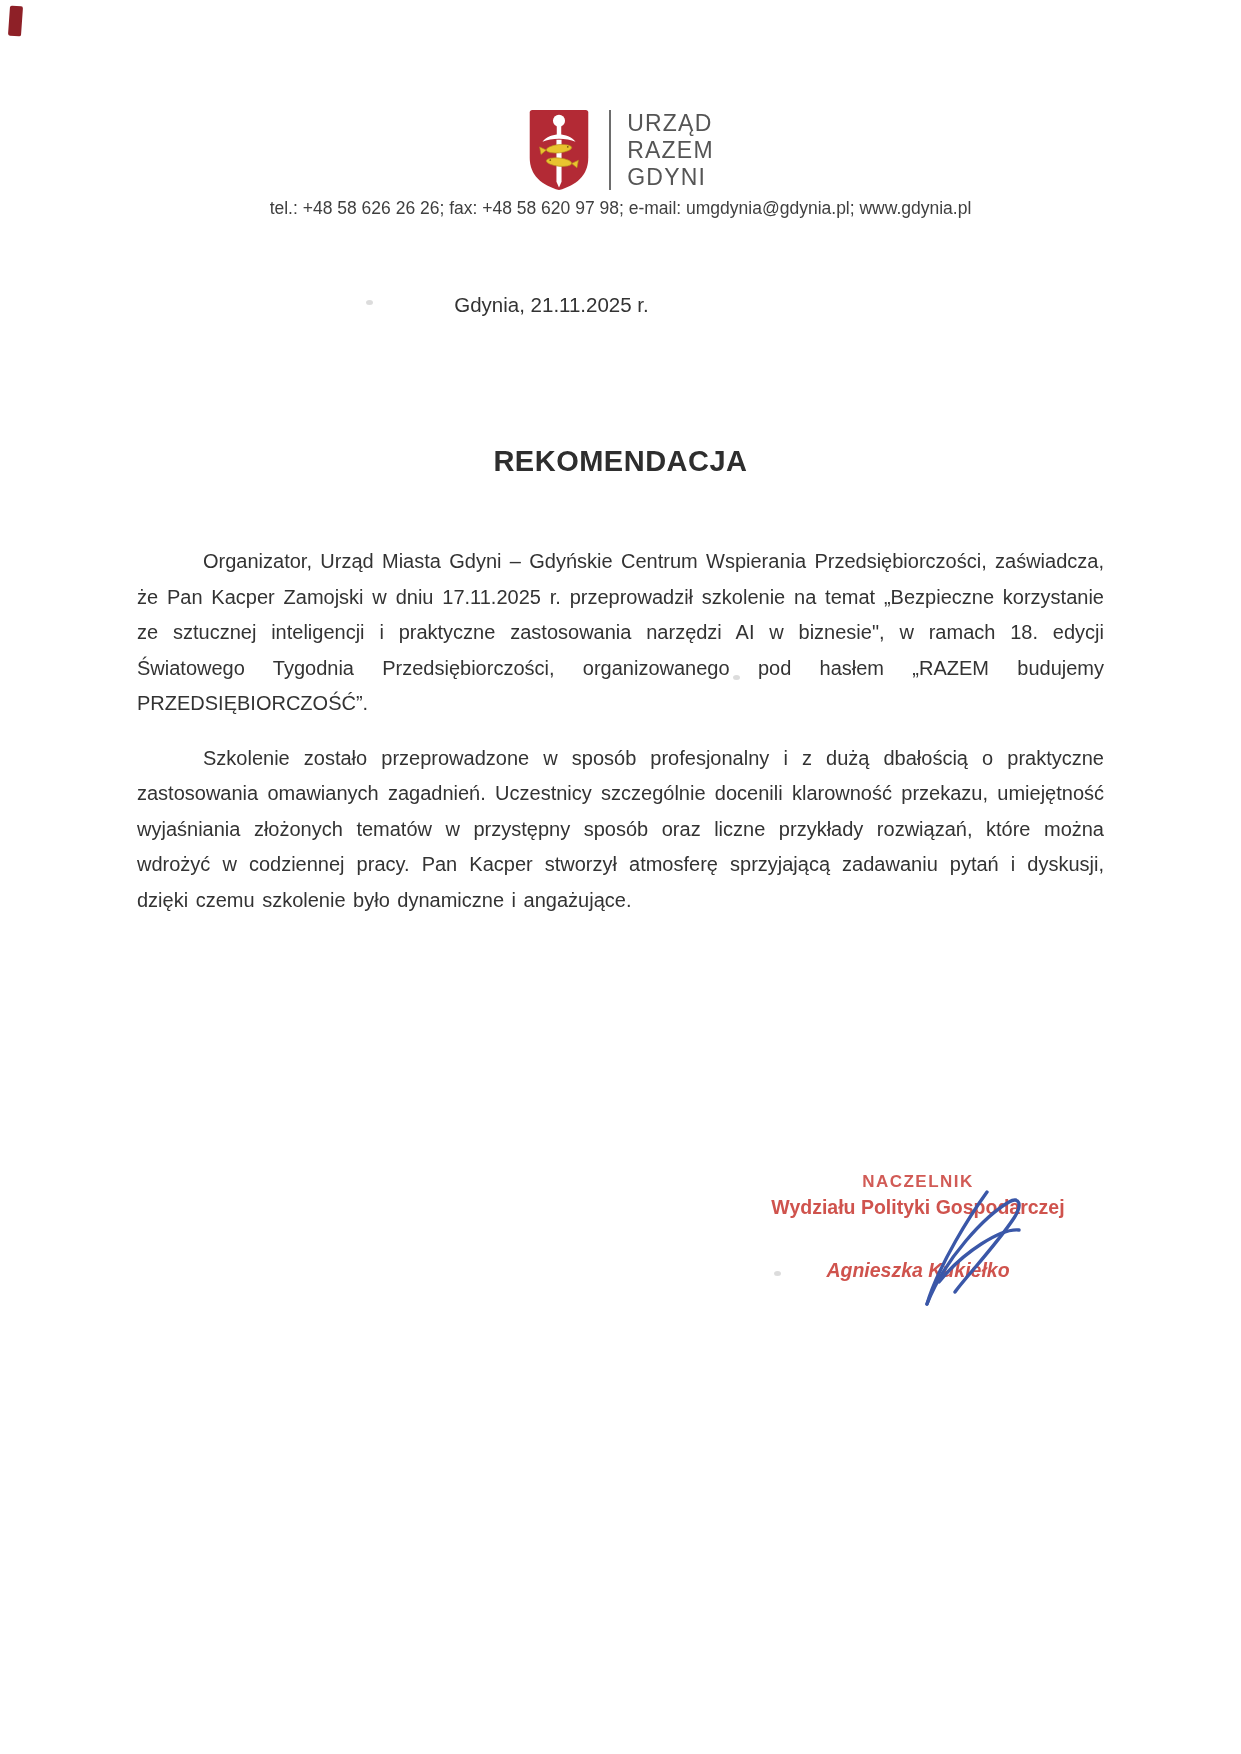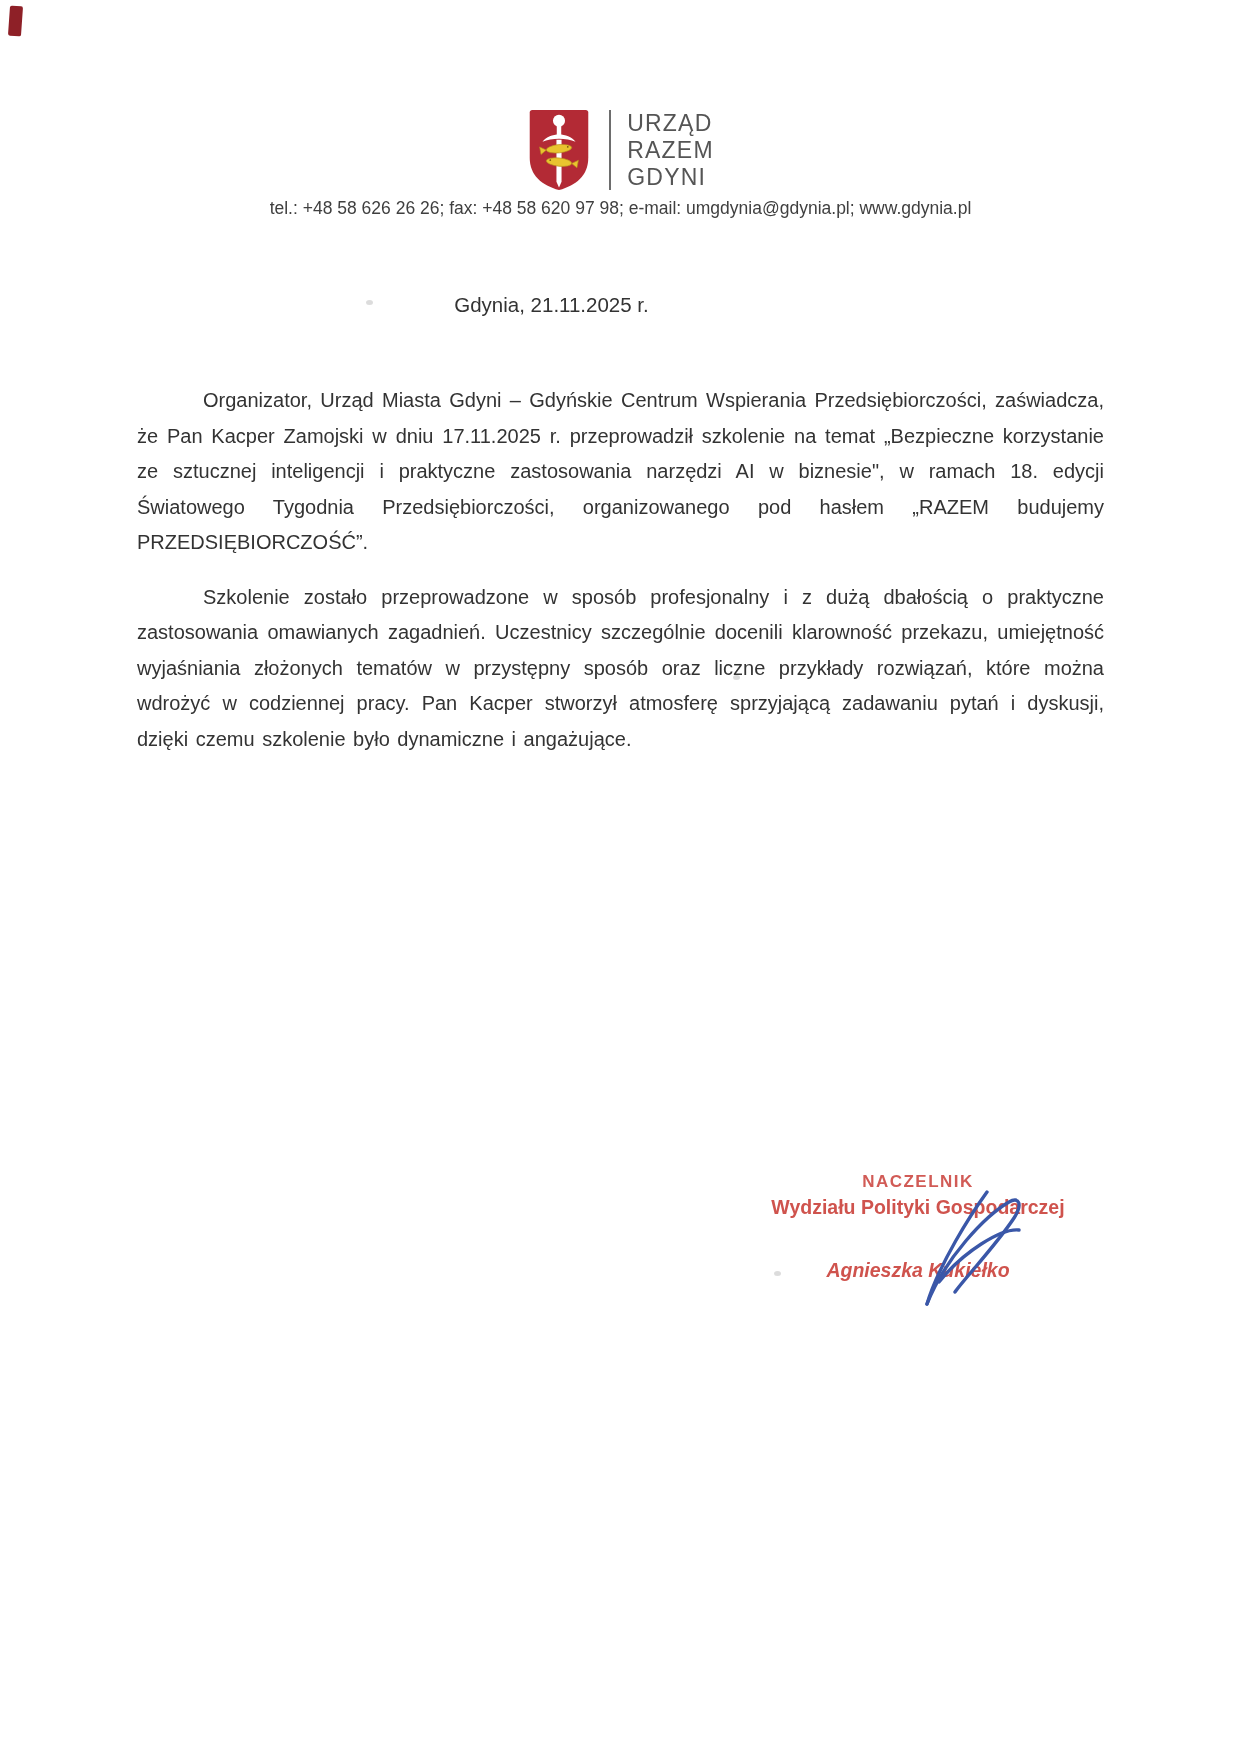--- a/index.html
+++ b/index.html
@@ -168,20 +168,21 @@
         <div>URZĄD</div>
         <div>RAZEM</div>
         <div>GDYNI</div>
       </div>
     </div>
     <p class="contact-line">tel.: +48 58 626 26 26; fax: +48 58 620 97 98; e-mail: umgdynia@gdynia.pl; www.gdynia.pl</p>
   </div>
 
   <p class="date-line">Gdynia, 21.11.2025 r.</p>
 
+  <h1 class="doc-title">REKOMENDACJA</h1>
 
   <div class="body-text">
     <p>Organizator, Urząd Miasta Gdyni – Gdyńskie Centrum Wspierania Przedsiębiorczości, zaświadcza, że Pan Kacper Zamojski w dniu 17.11.2025 r. przeprowadził szkolenie na temat „Bezpieczne korzystanie ze sztucznej inteligencji i praktyczne zastosowania narzędzi AI w biznesie", w ramach 18. edycji Światowego Tygodnia Przedsiębiorczości, organizowanego pod hasłem „RAZEM budujemy PRZEDSIĘBIORCZOŚĆ”.</p>
     <p>Szkolenie zostało przeprowadzone w sposób profesjonalny i z dużą dbałością o praktyczne zastosowania omawianych zagadnień. Uczestnicy szczególnie docenili klarowność przekazu, umiejętność wyjaśniania złożonych tematów w przystępny sposób oraz liczne przykłady rozwiązań, które można wdrożyć w codziennej pracy. Pan Kacper stworzył atmosferę sprzyjającą zadawaniu pytań i dyskusji, dzięki czemu szkolenie było dynamiczne i angażujące.</p>
   </div>
 
   <div class="sign-block">
     <p class="stamp-line1">NACZELNIK</p>
     <p class="stamp-line2">Wydziału Polityki Gospodarczej</p>
     <p class="stamp-name">Agnieszka Kukiełko</p>

